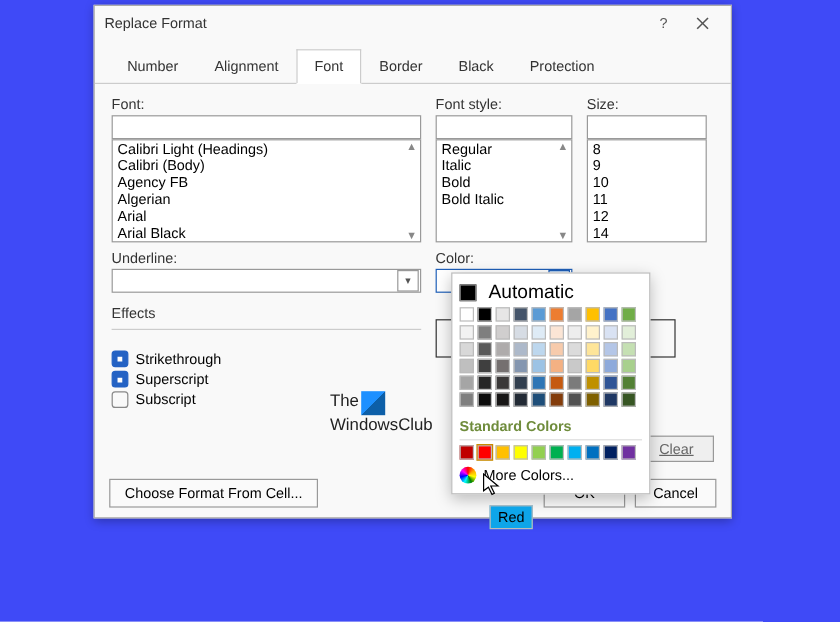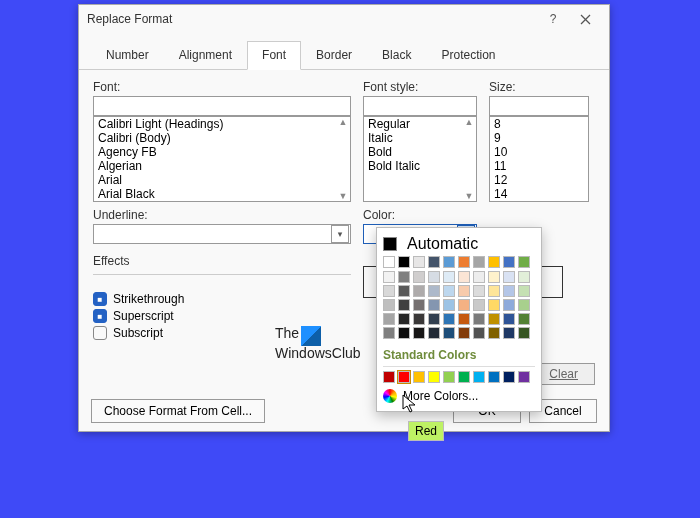--- a/index.html
+++ b/index.html
@@ -38,21 +38,21 @@
   
   .popup { position: absolute; left: 376px; top: 227px; width: 166px; background: #fff; border: 1px solid #bbb; box-shadow: 0 4px 12px rgba(0,0,0,0.25); padding: 4px 6px 6px; z-index: 10; }
   .popup .auto { display: flex; align-items: center; padding: 3px 0; }
   .popup .auto .sw { width: 14px; height: 14px; border: 1px solid #888; background: #000; margin-right: 10px; }
   .popup .sect { font-size: 12px; color: #6f8c3c; font-weight: bold; padding: 3px 0 4px; border-bottom: 1px solid #ddd; margin-bottom: 4px; }
   .swgrid { display: grid; grid-template-columns: repeat(10, 13px); gap: 2px; }
   .sw { width: 12px; height: 12px; border: 1px solid #bbb; cursor: pointer; }
   .sw.sel { outline: 1px solid #c88b00; }
   .more { display: flex; align-items: center; font-size: 12px; margin-top: 4px; padding: 2px 0; }
   .more .wheel { width: 14px; height: 14px; border-radius: 50%; background: conic-gradient(red,orange,yellow,green,cyan,blue,magenta,red); margin-right: 6px; }
-  .tooltip { position: absolute; left: 408px; top: 421px; background: #bef264; border: 1px solid #bbb; font-size: 12px; padding: 2px 6px; z-index: 20; }
+  .tooltip { position: absolute; left: 408px; top: 421px; background: #0ea5e9; border: 1px solid #bbb; font-size: 12px; padding: 2px 6px; z-index: 20; }
   .cursor { position: absolute; z-index: 30; }
   .colorbtn { border: 1px solid #1f5fb8; }
 </style>
 </head>
 <body>
 
 <div class="dialog">
   <div class="titlebar">
     <span class="title">Replace Format</span>
     <div class="btn">?</div>

